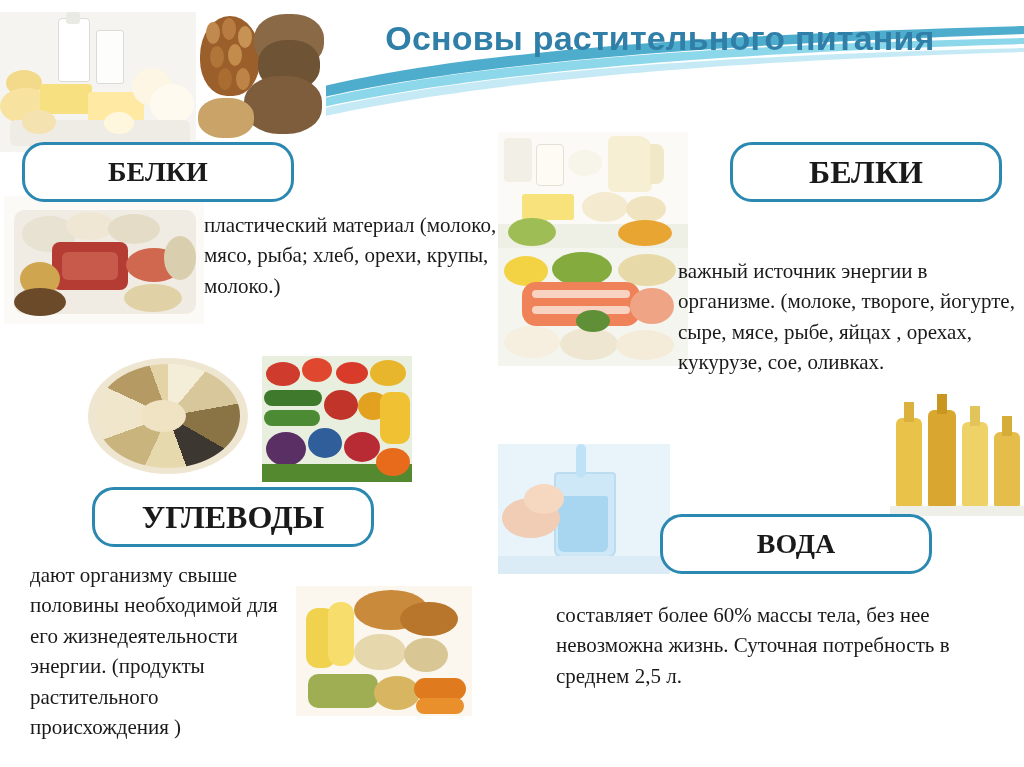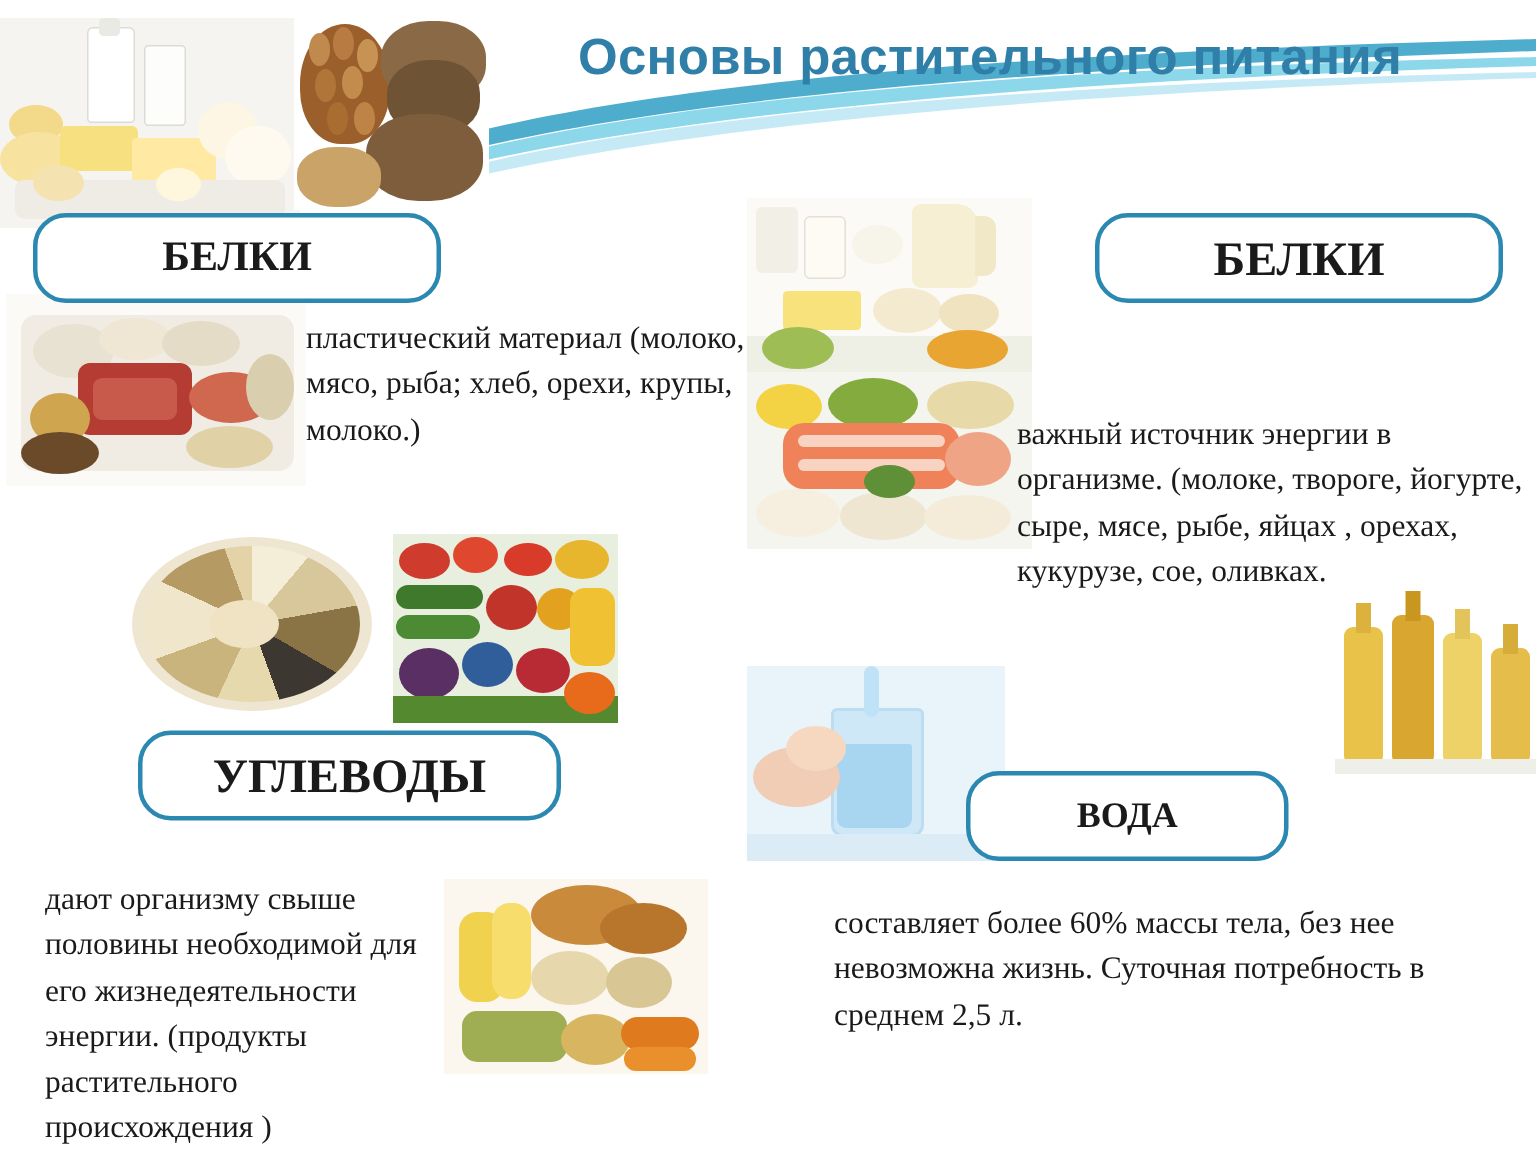--- a/index.html
+++ b/index.html
@@ -52,36 +52,36 @@
     display: flex;
     align-items: center;
     justify-content: center;
     box-sizing: border-box;
     z-index: 5;
   }
 
   #lbl-proteins { left: 22px;  top: 142px; width: 272px; height: 60px; font-size: 28px; }
   #lbl-fats     { left: 730px; top: 142px; width: 272px; height: 60px; font-size: 32px; }
   #lbl-carbs    { left: 92px;  top: 487px; width: 282px; height: 60px; font-size: 32px; }
-  #lbl-water    { left: 644px; top: 514px; width: 215px; height: 60px; font-size: 24px; }
+  #lbl-water    { left: 660px; top: 514px; width: 272px; height: 60px; font-size: 28px; }
 
   
   .body-text {
     position: absolute;
     font-family: "Liberation Serif", serif;
     font-size: 21px;
     line-height: 1.45;
     color: #1a1a1a;
     z-index: 4;
     white-space: pre-line;
   }
 
   #txt-proteins { left: 204px; top: 210px; width: 300px; }
-  #txt-fats     { left: 678px; top: 274px; width: 340px; }
-  #txt-carbs    { left: 30px;  top: 584px; width: 270px; }
+  #txt-fats     { left: 678px; top: 256px; width: 340px; }
+  #txt-carbs    { left: 30px;  top: 560px; width: 270px; }
   #txt-water    { left: 556px; top: 600px; width: 400px; }
 
   
   .photo {
     position: absolute;
     overflow: hidden;
     z-index: 2;
     background: #ffffff;
   }
 

